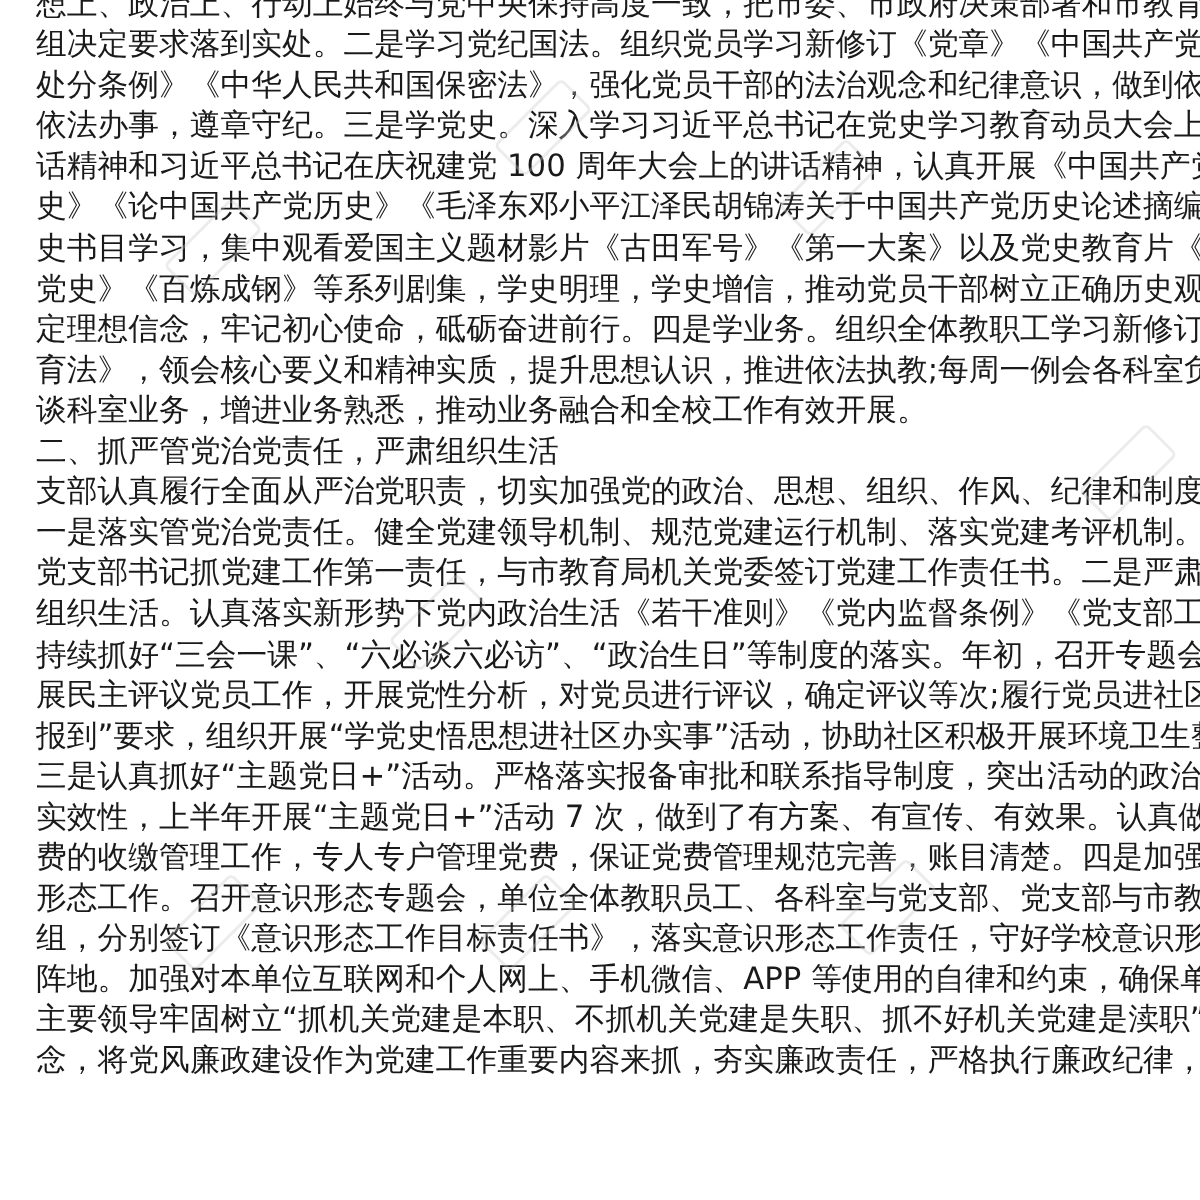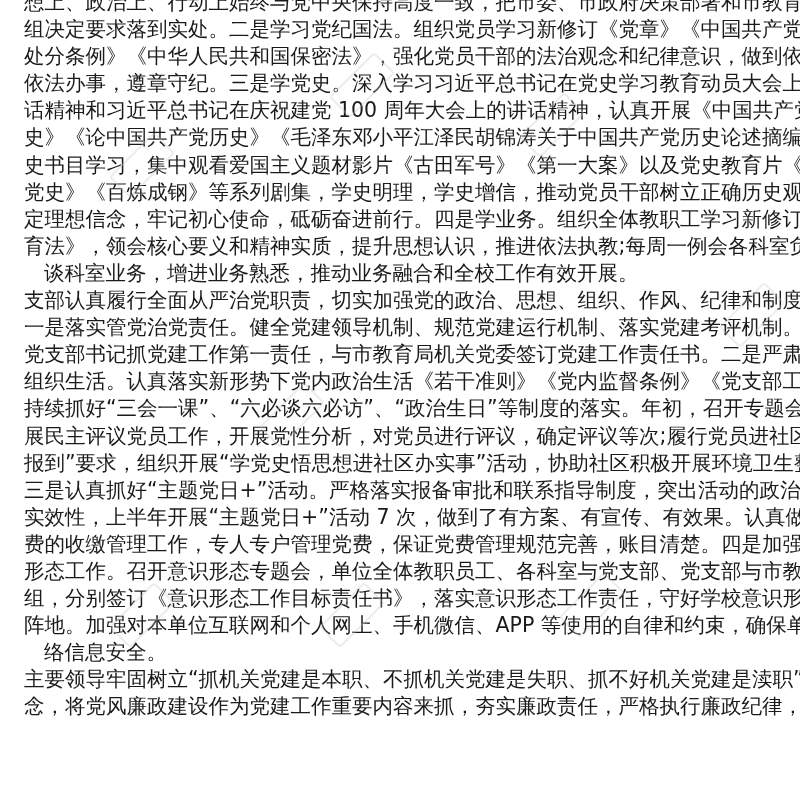--- a/index.html
+++ b/index.html
@@ -34,21 +34,20 @@
   .line {
     height: 27.1px;
     line-height: 27.1px;
     white-space: nowrap;
     text-align: justify;
     text-align-last: justify;
     overflow: visible;
   }
   .line.last {
     text-align-last: left;
-    margin-left: 20px;
   }
   .watermark {
     position: absolute;
     border: 2px solid rgba(200,200,200,0.35);
     border-radius: 4px;
     width: 60px;
     height: 26px;
     transform: rotate(-45deg);
     pointer-events: none;
   }
@@ -62,34 +61,34 @@
     <div class="line">组决定要求落到实处。二是学习党纪国法。组织党员学习新修订《党章》《中国共产党纪律</div>
     <div class="line">处分条例》《中华人民共和国保密法》，强化党员干部的法治观念和纪律意识，做到依法治校、</div>
     <div class="line">依法办事，遵章守纪。三是学党史。深入学习习近平总书记在党史学习教育动员大会上的讲</div>
     <div class="line">话精神和习近平总书记在庆祝建党 100 周年大会上的讲话精神，认真开展《中国共产党简</div>
     <div class="line">史》《论中国共产党历史》《毛泽东邓小平江泽民胡锦涛关于中国共产党历史论述摘编》等党</div>
     <div class="line">史书目学习，集中观看爱国主义题材影片《古田军号》《第一大案》以及党史教育片《百年</div>
     <div class="line">党史》《百炼成钢》等系列剧集，学史明理，学史增信，推动党员干部树立正确历史观，坚</div>
     <div class="line">定理想信念，牢记初心使命，砥砺奋进前行。四是学业务。组织全体教职工学习新修订《教</div>
     <div class="line">育法》，领会核心要义和精神实质，提升思想认识，推进依法执教;每周一例会各科室负责人</div>
     <div class="line last">谈科室业务，增进业务熟悉，推动业务融合和全校工作有效开展。</div>
+    <div class="line last">二、抓严管党治党责任，严肃组织生活</div>
     <div class="line">支部认真履行全面从严治党职责，切实加强党的政治、思想、组织、作风、纪律和制度建设。</div>
     <div class="line">一是落实管党治党责任。健全党建领导机制、规范党建运行机制、落实党建考评机制。落实</div>
     <div class="line">党支部书记抓党建工作第一责任，与市教育局机关党委签订党建工作责任书。二是严肃党内</div>
     <div class="line">组织生活。认真落实新形势下党内政治生活《若干准则》《党内监督条例》《党支部工作条例》，</div>
     <div class="line">持续抓好“三会一课”、“六必谈六必访”、“政治生日”等制度的落实。年初，召开专题会议，开</div>
     <div class="line">展民主评议党员工作，开展党性分析，对党员进行评议，确定评议等次;履行党员进社区“双</div>
     <div class="line">报到”要求，组织开展“学党史悟思想进社区办实事”活动，协助社区积极开展环境卫生整治。</div>
     <div class="line">三是认真抓好“主题党日+”活动。严格落实报备审批和联系指导制度，突出活动的政治性、</div>
     <div class="line">实效性，上半年开展“主题党日+”活动 7 次，做到了有方案、有宣传、有效果。认真做好党</div>
     <div class="line">费的收缴管理工作，专人专户管理党费，保证党费管理规范完善，账目清楚。四是加强意识</div>
     <div class="line">形态工作。召开意识形态专题会，单位全体教职员工、各科室与党支部、党支部与市教育党</div>
     <div class="line">组，分别签订《意识形态工作目标责任书》，落实意识形态工作责任，守好学校意识形态主</div>
     <div class="line">阵地。加强对本单位互联网和个人网上、手机微信、APP 等使用的自律和约束，确保单位网</div>
-    <div class="line last">络信息安全。</div>
     <div class="line">主要领导牢固树立“抓机关党建是本职、不抓机关党建是失职、抓不好机关党建是渎职”的理</div>
     <div class="line">念，将党风廉政建设作为党建工作重要内容来抓，夯实廉政责任，严格执行廉政纪律，认真</div>
   </div>
 
   <div class="watermark" style="left:110px;top:150px;"></div>
   <div class="watermark" style="left:330px;top:70px;"></div>
   <div class="watermark" style="left:520px;top:110px;"></div>
   <div class="watermark" style="left:260px;top:400px;"></div>
   <div class="watermark" style="left:720px;top:300px;"></div>
   <div class="watermark" style="left:110px;top:600px;"></div>

